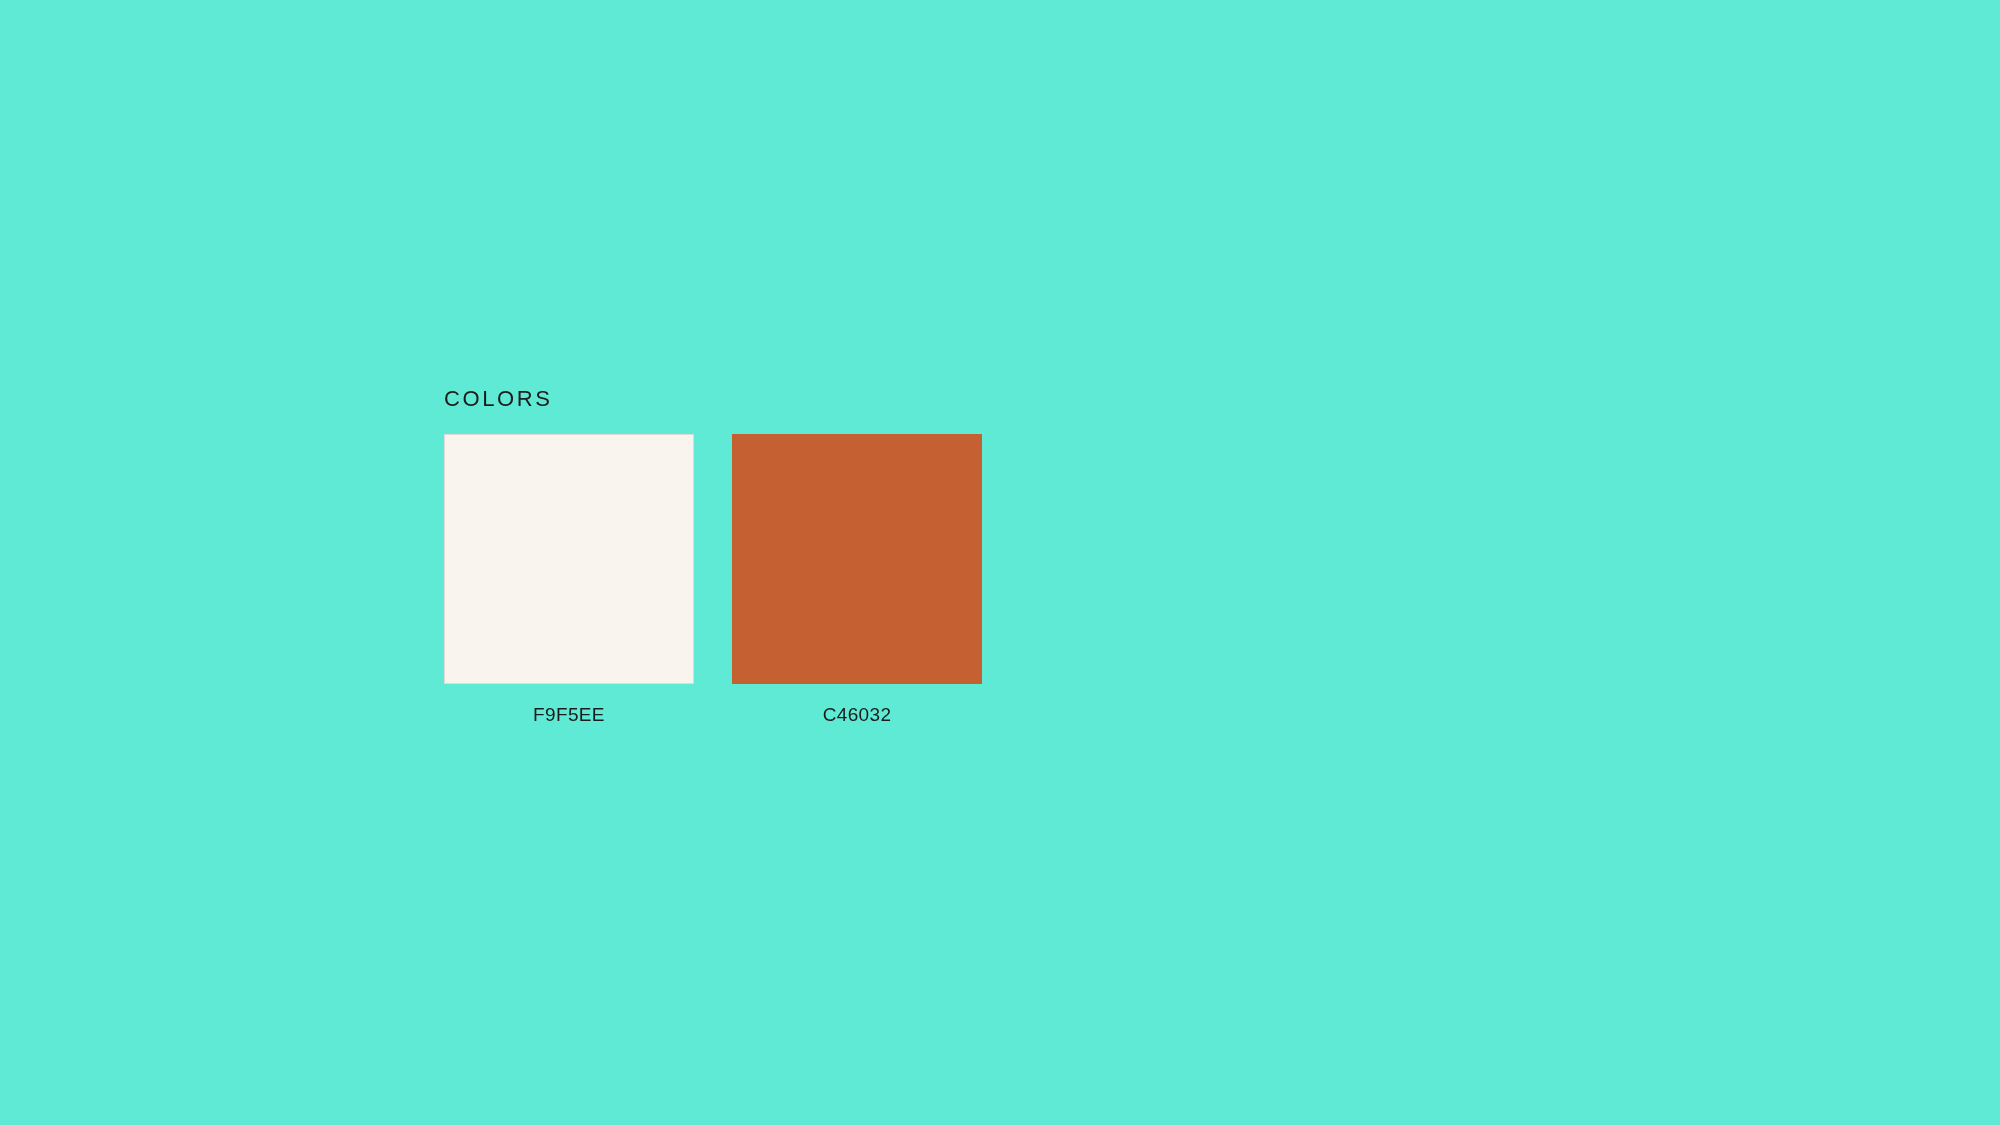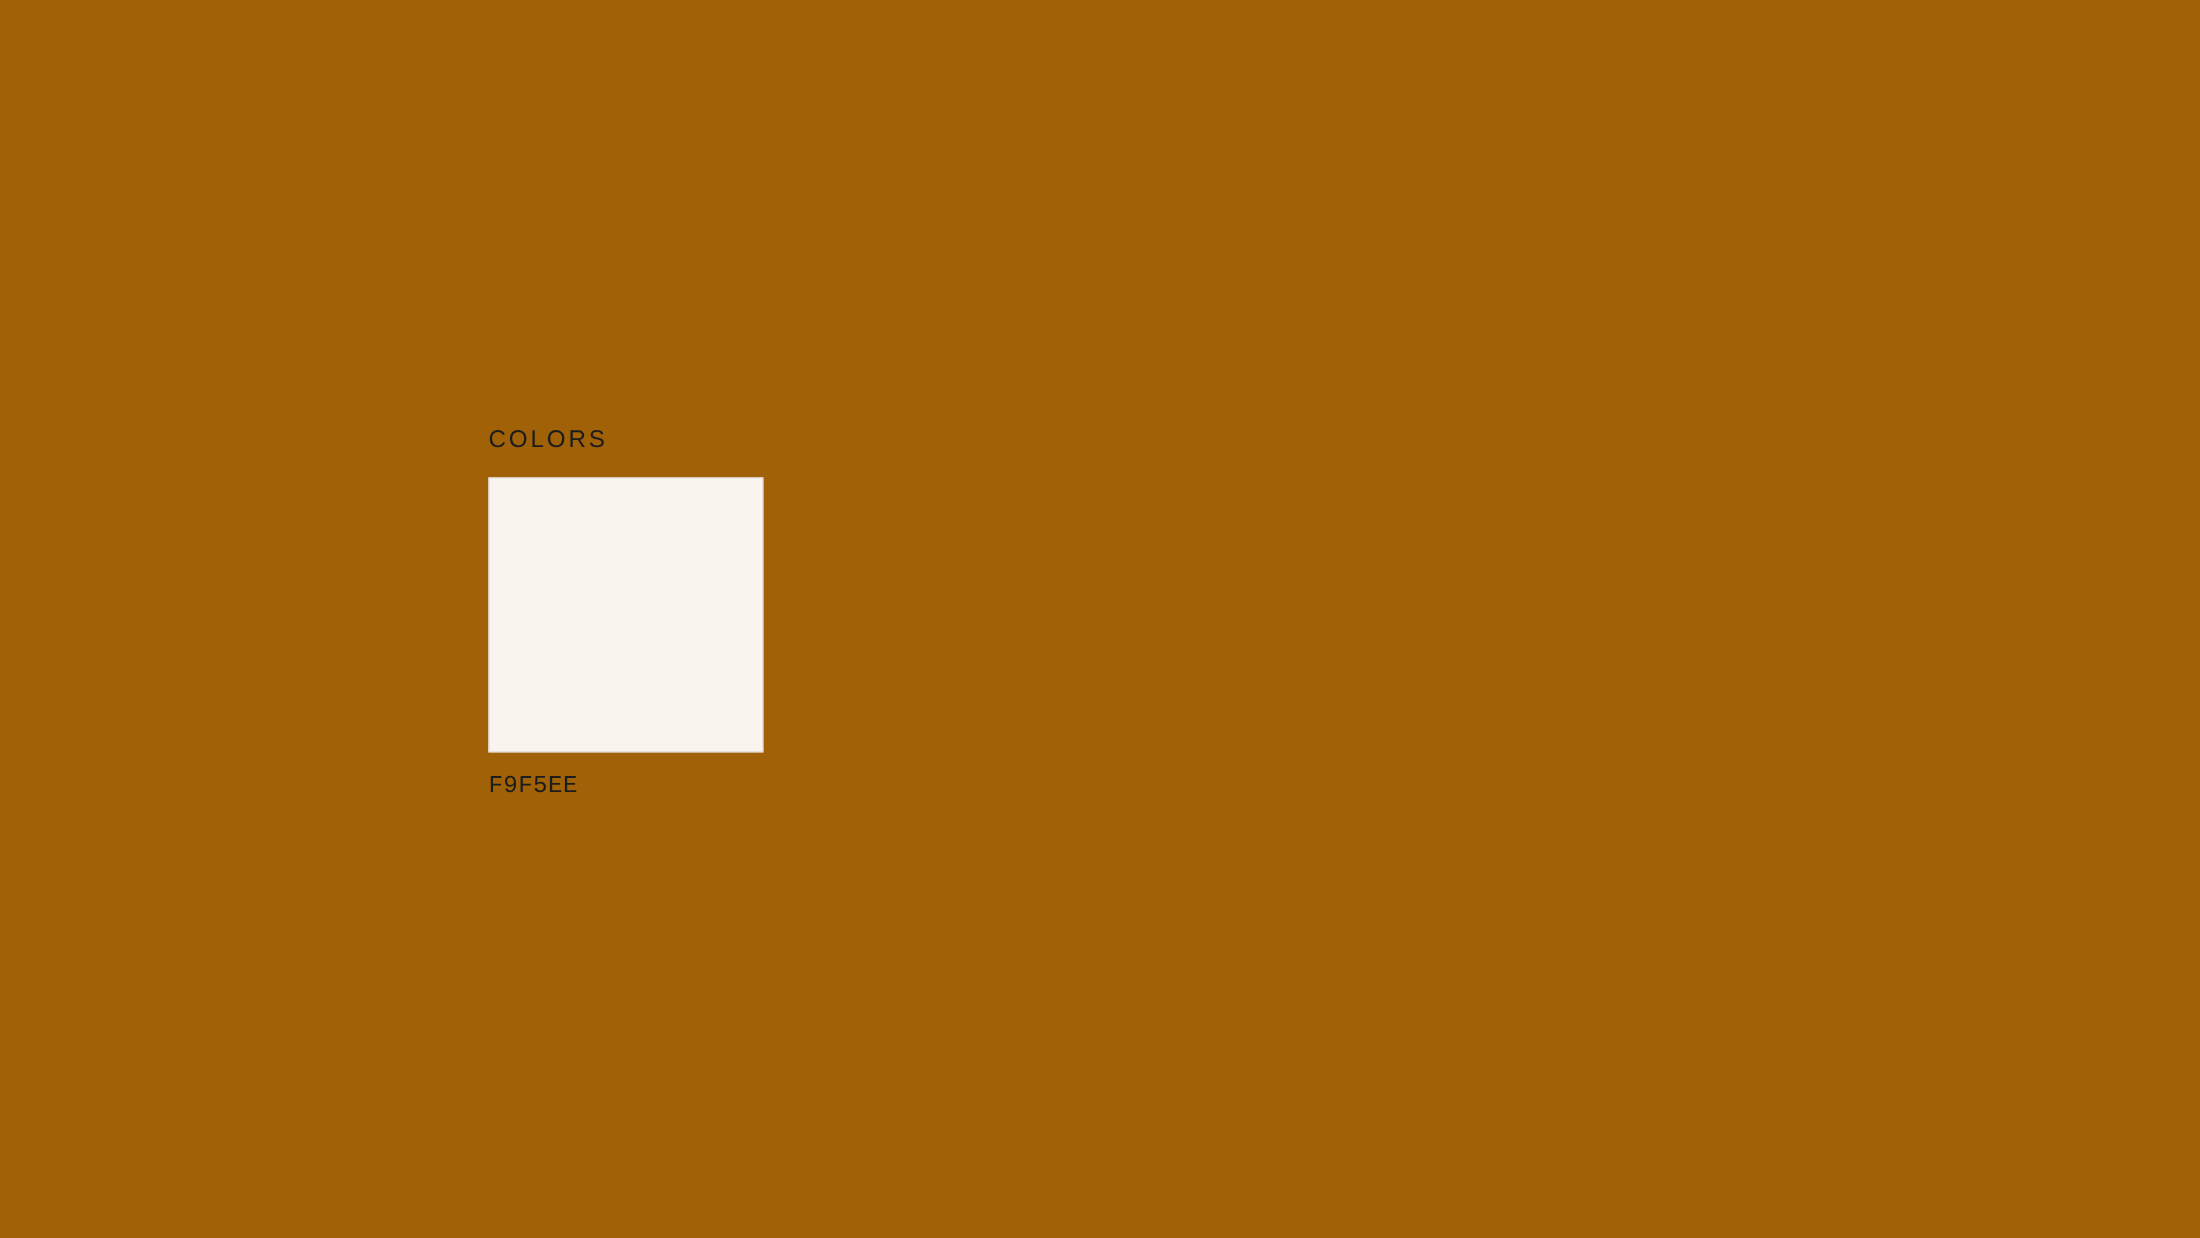--- a/index.html
+++ b/index.html
@@ -53,43 +53,47 @@
     width: 100%;
     height: 250px;
     box-sizing: border-box;
     display: block;
   }
   .swatch-chip.bordered {
     border: 1px solid #E2DAD8;
   }
   .swatch-label {
     margin-top: 21px;
-    font-size: 22px;
+    font-size: 19px;
     line-height: 20px;
     letter-spacing: 0.35px;
     color: #1c1c1c;
-    text-align: left;
-    font-family: Liberation Mono, monospace;
+    text-align: center;
+    font-family: Liberation Sans, sans-serif;
     white-space: nowrap;
   }
 </style>
 </head>
 <body>
 
-<div id="canvas" style="background-color: #a16207;">
+<div id="canvas" style="background-color: #5eead4;">
 
   <div id="palette-block">
 
     <h2 id="section-title">COLORS</h2>
 
     <div id="swatch-row">
 
       <div class="swatch-cell">
         <div class="swatch-chip bordered" style="background-color: rgb(249, 245, 238); border-color: rgb(226, 218, 216);"></div>
         <div class="swatch-label">F9F5EE</div>
       </div>
 
 
 
+      <div class="swatch-cell">
+        <div class="swatch-chip" style="background-color: rgb(196, 96, 50);"></div>
+        <div class="swatch-label">C46032</div>
+      </div>
 
     </div>
   </div>
 </div>
 
 </body></html>

